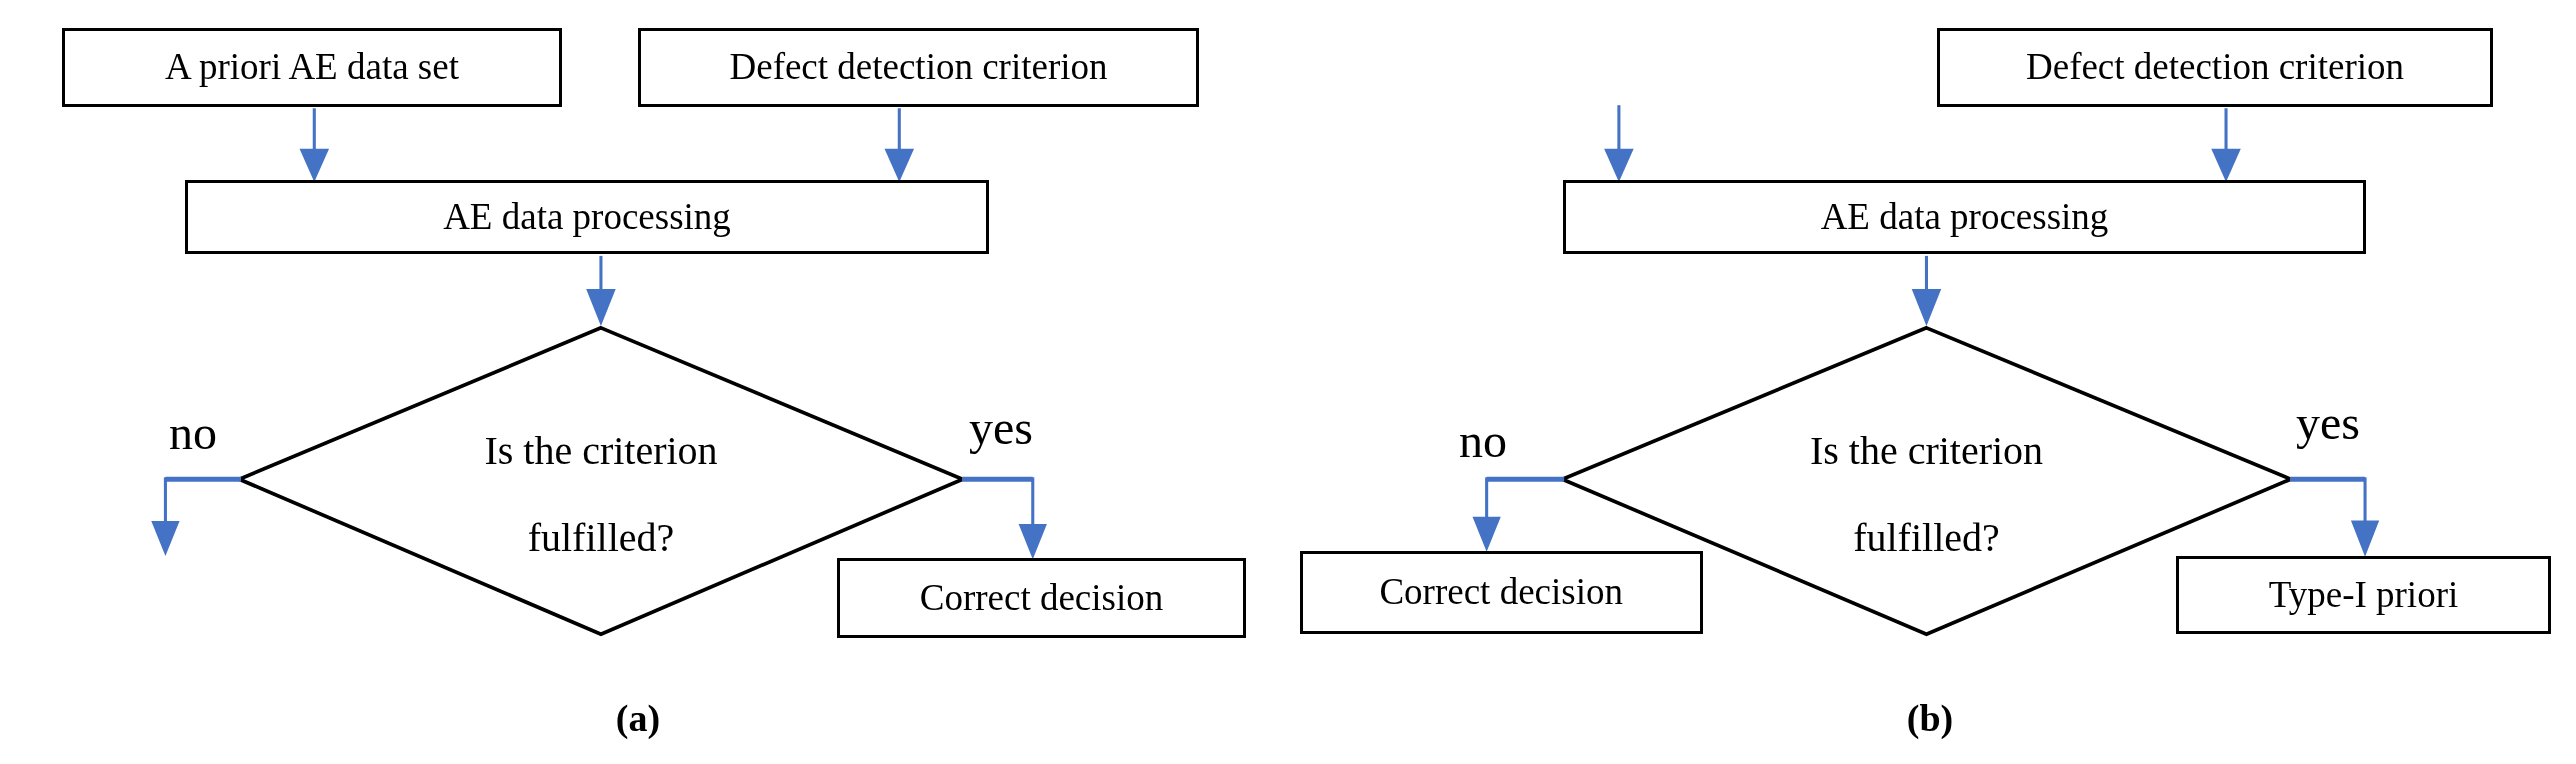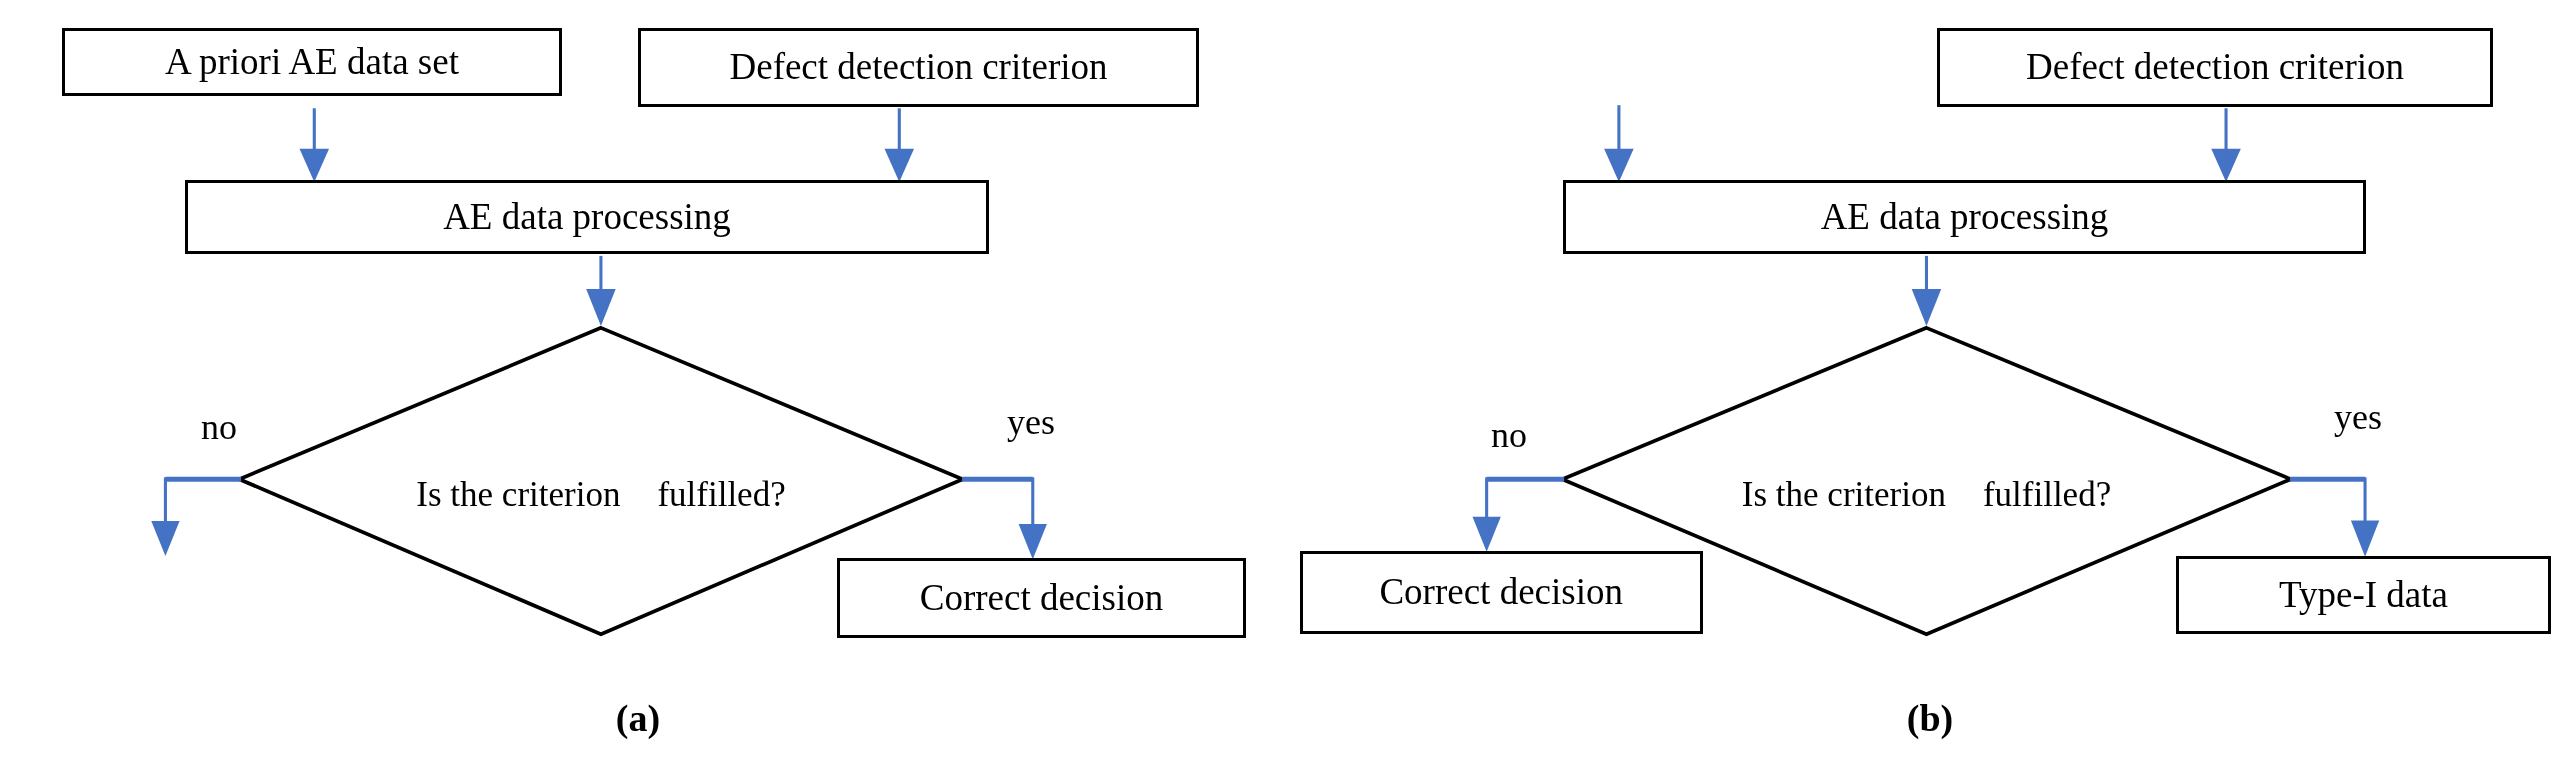--- a/index.html
+++ b/index.html
@@ -35,30 +35,30 @@
     border:3.1px solid var(--node-border,#000);
     background:var(--background,#fff);
     display:flex;align-items:center;justify-content:center;
     font-size:37px;line-height:1.15;
     box-sizing:border-box;
     text-align:center;
     white-space:nowrap;
   }
   .decision-text{
     position:absolute;
-    display:flex;flex-direction:row;align-items:center;justify-content:center;
+    display:flex;flex-direction:column;align-items:center;justify-content:center;
     gap:37px;padding-top:26px;
-    font-size:35px;line-height:1.25;
+    font-size:40px;line-height:1.25;
     box-sizing:border-box;
     pointer-events:none;
   }
   .branch-label{
     position:absolute;
-    font-size:36px;line-height:1;
-    text-align:right;
+    font-size:48px;line-height:1;
+    text-align:left;
   }
   .caption{
     position:absolute;
     font-size:38px;line-height:1.1;
     font-weight:bold;
     text-align:center;
   }
 </style>
 </head>
 <body>
@@ -82,21 +82,21 @@
 
       <line x1="391" y1="779" x2="268" y2="779" stroke-width="8"></line>
       <line x1="268" y1="776" x2="268" y2="850" stroke-width="5"></line>
       <polygon class="head" points="245,847 291,847 268,904"></polygon>
 
       <line x1="1563" y1="779" x2="1678" y2="779" stroke-width="8"></line>
       <line x1="1678" y1="776" x2="1678" y2="855" stroke-width="5"></line>
       <polygon class="head" points="1655,852 1701,852 1678,909"></polygon>
     </svg>
 
-    <div class="box" style="left:62px;top:28px;width:500px;height:68px;">
+    <div class="box" style="left:62px;top:28px;width:500px;height:79px;">
       <span>A priori AE data set</span>
     </div>
 
     <div class="box" style="left:638px;top:28px;width:561px;height:79px;">
       <span>Defect detection criterion</span>
     </div>
 
     <div class="box" style="left:185px;top:180px;width:804px;height:74px;">
       <span>AE data processing</span>
     </div>
@@ -158,20 +158,20 @@
 
     <div class="branch-label" style="left:171px;top:417px;width:68px;">no</div>
 
     <div class="branch-label" style="left:1008px;top:399px;width:86px;">yes</div>
 
     <div class="box" style="left:11.7px;top:551px;width:403px;height:83px;">
       <span>Correct decision</span>
     </div>
 
     <div class="box" style="left:888px;top:556px;width:375px;height:78px;">
-      <span>Type-I data</span>
+      <span>Type-I priori</span>
     </div>
 
     <div class="caption" style="left:593px;top:698px;width:98px;">(b)</div>
   </div>
 
 </div>
 
 
 </body></html>

